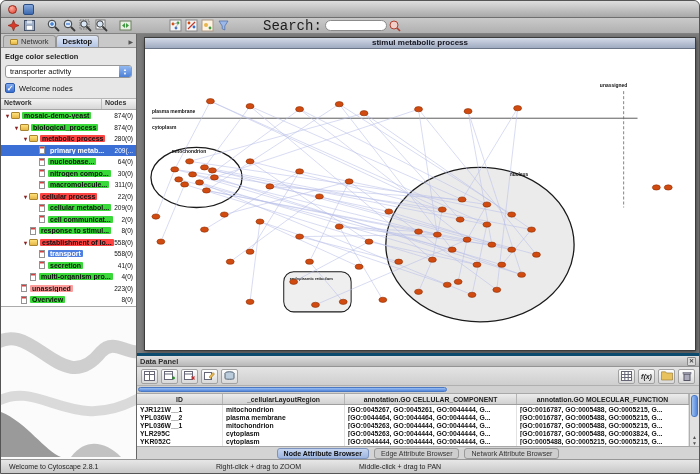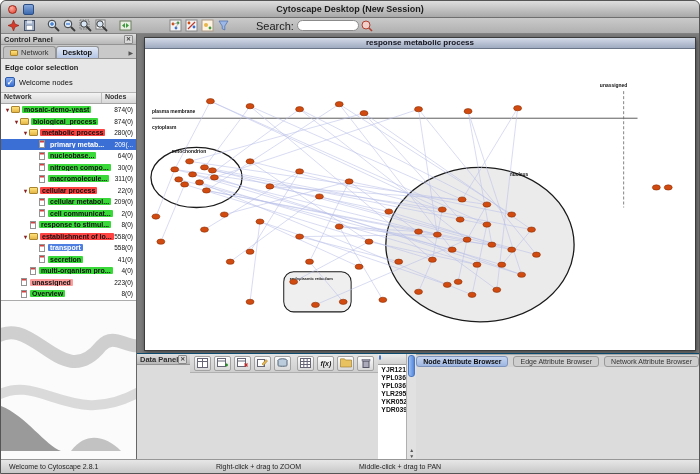--- a/index.html
+++ b/index.html
@@ -17,21 +17,21 @@
     background:linear-gradient(#86a9dd,#3c69ae);border:1px solid #2c4d83;}
   .wtitle{position:absolute;left:0;right:0;text-align:center;font-size:9px;font-weight:bold;color:#1d1d1d;}
 
   
   .toolbar{position:absolute;top:17px;left:0;right:0;height:16px;
     background:linear-gradient(#cacaca,#b0b0b0);border-bottom:1px solid #828282;
     display:flex;align-items:center;padding:0 4px;z-index:30;}
   .tbi{width:16px;height:14px;display:flex;align-items:center;justify-content:center;flex:0 0 auto;}
   .tbi svg{display:block;}
   .gap8{margin-left:8px;} .gap30{margin-left:34px;}
-  .search-label{font-size:11px;color:#1d1d1d;margin-left:25px;}
+  .search-label{font-size:14px;color:#1d1d1d;margin-left:32px;font-family:Liberation Mono, monospace;}
   .search-input{width:62px;height:11px;margin-left:3px;border:1px solid #8b8b8b;border-radius:6px;
     background:#fff;font-size:7px;padding:0 4px;font-family:"Liberation Sans",sans-serif;}
 
   
   .control{position:absolute;top:33px;left:0;width:136px;bottom:14px;background:#e4e4e4;
     border-right:1px solid #666;display:flex;flex-direction:column;z-index:20;}
   .panel-hdr{height:11px;flex:0 0 auto;background:linear-gradient(#dfdfdf,#b7b7b7);
     border-bottom:1px solid #949494;display:flex;align-items:center;
     font-size:7.5px;font-weight:bold;color:#2e2e2e;padding:0 3px;}
   .close-box{margin-left:auto;width:9px;height:9px;border:1px solid #8a8a8a;background:#d9d9d9;
@@ -85,21 +85,21 @@
   .compartment{fill:none;stroke:#1b1b1b;stroke-width:1.3;}
   .nucleus-fill{fill:#ebebeb;}
   .er-fill{fill:#efefef;stroke-width:1;}
   .rlabel{font-size:5px;font-weight:bold;fill:#111;font-family:"Liberation Sans",sans-serif;}
   .rlabel-sm{font-size:4px;}
   .membrane{stroke:#333;stroke-width:.8;}
   .dashedline{stroke:#666;stroke-width:.8;stroke-dasharray:3,2;}
 
   
   .datapanel{position:absolute;left:136px;top:352px;right:0;bottom:14px;background:#dcdcdc;
-    display:flex;flex-direction:row;border-top:1px solid #0c4a6e;z-index:20;justify-content:center;}
+    display:flex;flex-direction:column;border-top:3px solid #0c4a6e;z-index:20;justify-content:center;}
   .dp-toolbar{height:19px;flex:0 0 auto;display:flex;align-items:center;padding:0 4px;gap:3px;
     background:linear-gradient(#e4e4e4,#cecece);border-bottom:1px solid #b0b0b0;}
   .dpi{width:17px;height:15px;border:1px solid #a2a2a2;border-radius:2px;
     background:linear-gradient(#fdfdfd,#d8d8d8);display:flex;align-items:center;justify-content:center;}
   .dpi svg{display:block;}
   .fx{font-size:7px;font-style:italic;font-weight:bold;color:#222;}
   .dp-spacer{flex:1;}
   .hscroll{height:8px;flex:0 0 auto;background:#d0d0d0;border-bottom:1px solid #a8a8a8;position:relative;}
   .hthumb{position:absolute;left:1px;top:1px;height:5px;width:55%;border-radius:3px;
     background:linear-gradient(#9cc0f2,#5486dc);border:1px solid #4a78c2;}
@@ -129,21 +129,20 @@
   .st1{left:8px;} .st2{left:215px;} .st3{left:358px;}
 </style>
 </head>
 <body>
 
 <div class="window">
 
   <div class="titlebar">
     <div class="traffic t-red"></div>
     <div class="appicon"></div>
-    <div class="wtitle">Cytoscape Desktop (New Session)</div>
   </div>
 
   <div class="toolbar">
     <div class="tbi">
       <svg width="13" height="13">
           <path d="M6.5 1 L8 5 L12 6.5 L8 8 L6.5 12 L5 8 L1 6.5 L5 5 Z" fill="#d63a2a" stroke="#8e1f12" stroke-width="0.6"></path>
         </svg>
     </div>
     <div class="tbi">
       <svg width="13" height="13">
@@ -222,36 +221,39 @@
     <input class="search-input" value="" style="">
     <div class="tbi">
       <svg width="13" height="13">
           <circle cx="6" cy="6" r="4" fill="#f0d0c8" stroke="#b04030"></circle>
           <line x1="9" y1="9" x2="12" y2="12" stroke="#b04030" stroke-width="1.6"></line>
         </svg>
     </div>
   </div>
 
   <div class="control">
-    <div class="panel-hdr">
-      <span>Control Panel</span>
-      <span class="close-box">✕</span>
-    </div>
     <div class="cp-tabs">
       <div class="tab">
         <span class="mini-folder"></span>
         <span>Network</span>
       </div>
       <div class="tab active">
         <span>Desktop</span>
       </div>
       <span class="tab-arrow">▶</span>
     </div>
     <div class="mosaic-controls">
       <div class="section-label">Edge color selection</div>
+      <div class="combo">
+        <span>transporter activity</span>
+        <span class="combo-btn">
+          <span>▲</span>
+            <span>▼</span>
+        </span>
+      </div>
       <div class="checkbox-row">
         <span class="checkbox">✓</span>
         <span>Welcome nodes</span>
       </div>
     </div>
     <div class="tree-hdr">
       <div class="c1">Network</div>
       <div class="c2">Nodes</div>
     </div>
     <div class="tree" id="tree">
@@ -380,21 +382,21 @@
         <path d="M-10 40 C30 5 60 95 100 45 C115 28 130 55 145 40" stroke="#cfcfcf" stroke-width="13" fill="none"></path>
         <path d="M-5 95 C40 70 70 130 140 90" stroke="#dadada" stroke-width="10" fill="none"></path>
         <path d="M0 150 L0 105 C25 115 45 145 60 150 Z" fill="#9a9a9a"></path>
         <path d="M70 150 C85 130 105 135 120 150 Z" fill="#c2c2c2"></path>
       </svg>
     </div>
   </div>
 
   <div class="netarea">
     <div class="netwin">
-      <div class="netwin-title">response metabolic process</div>
+      <div class="netwin-title">stimul metabolic process</div>
       <div class="canvas">
         <svg id="graph" viewBox="0 0 555 300" preserveAspectRatio="none">
           <line class="membrane" x1="7" y1="69" x2="497" y2="69"></line>
           <text class="rlabel" x="7" y="64">plasma membrane</text>
           <text class="rlabel" x="7" y="80">cytoplasm</text>
           <ellipse class="compartment" cx="52" cy="128" rx="46" ry="30"></ellipse>
           <text class="rlabel" x="27" y="104">mitochondrion</text>
           <ellipse class="compartment nucleus-fill" cx="338" cy="195" rx="95" ry="77"></ellipse>
           <text class="rlabel" x="368" y="127">nucleus</text>
           <rect class="compartment er-fill" x="140" y="222" width="68" height="40" rx="10"></rect>

